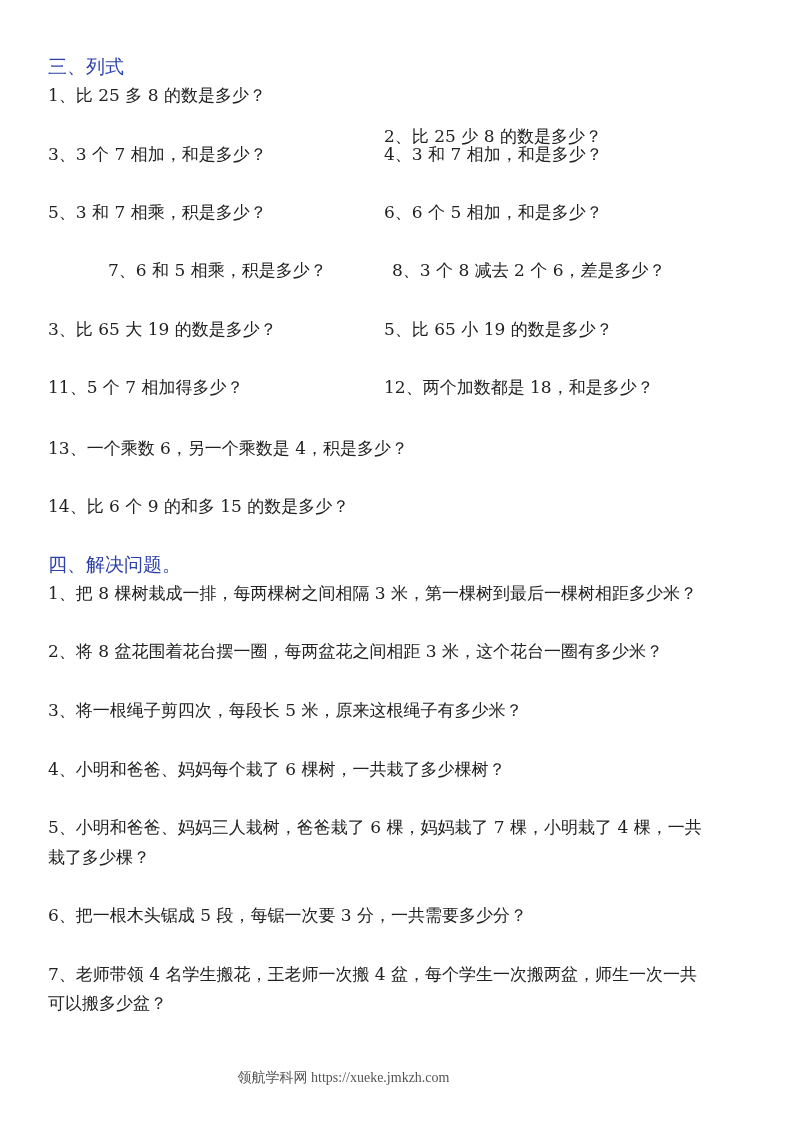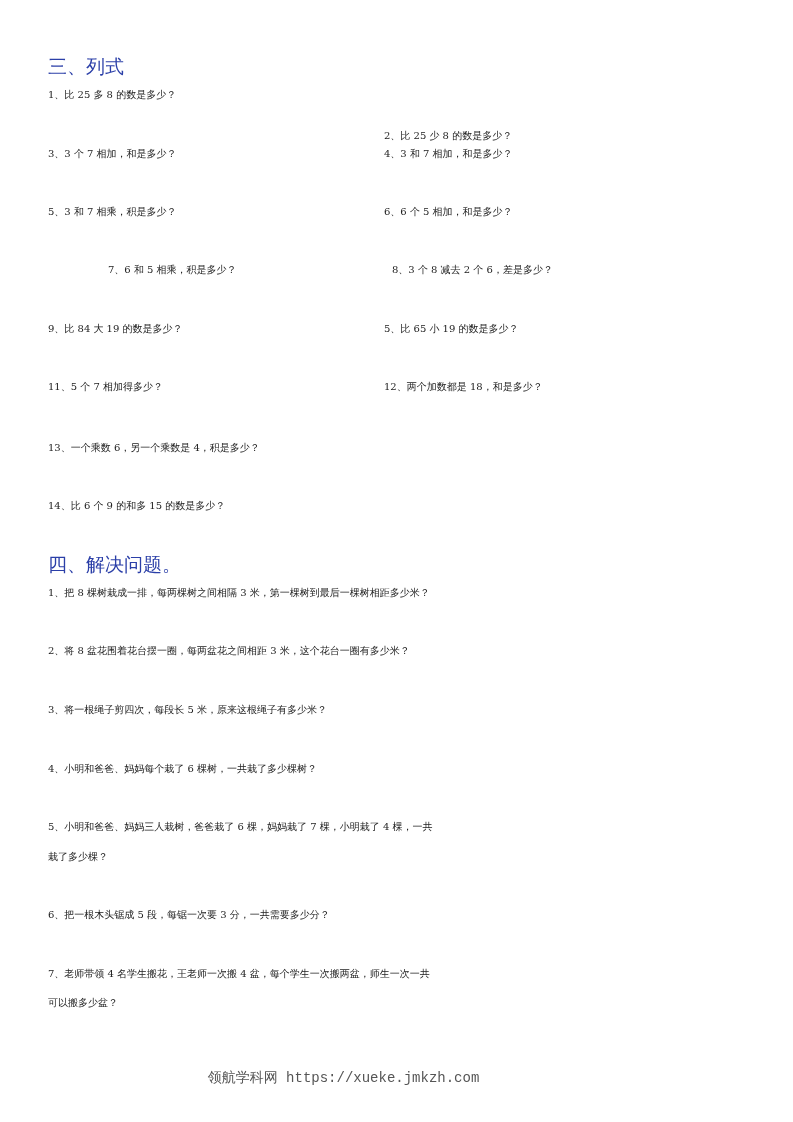--- a/index.html
+++ b/index.html
@@ -1,43 +1,43 @@
 <!DOCTYPE html>
 <html><head>
   <meta charset="utf-8">
   <style>
     html, body { margin: 0; padding: 0; background: #ffffff; }
     body { width: 793px; height: 1122px; position: relative; overflow: hidden;
            font-family: "DejaVu Serif", "Liberation Serif", serif; color: #222; }
     .page { position: absolute; left: 0; top: 0; width: 793px; height: 1122px; }
-    .line { position: absolute; font-size: 10px; line-height: 24px; white-space: nowrap; }
+    .line { position: absolute; font-size: 17px; line-height: 24px; white-space: nowrap; }
     .heading { color: #2b3fa8; font-family: "DejaVu Sans", "Liberation Sans", sans-serif; font-size: 19px; }
     .footer { position: absolute; top: 1069px; left: 0; width: 687px; text-align: center;
-              font-family: Liberation Mono, monospace; font-size: 14px; color: #555; }
+              font-family: Liberation Serif, serif; font-size: 14px; color: #555; }
   </style>
 </head>
 <body>
 
 <div class="page">
 
   <div class="line heading" style="left:48px; top:54px;">三、列式</div>
 
   <div class="line" style="left:48px; top:83px;">1、比 25 多 8 的数是多少？</div>
   <div class="line" style="left:384px; top:83px;margin-top:41px;">2、比 25 少 8 的数是多少？</div>
 
   <div class="line" style="left:48px; top:142px;">3、3 个 7 相加，和是多少？</div>
   <div class="line" style="left:384px; top:142px;">4、3 和 7 相加，和是多少？</div>
 
   <div class="line" style="left:48px; top:200px;">5、3 和 7 相乘，积是多少？</div>
   <div class="line" style="left:384px; top:200px;">6、6 个 5 相加，和是多少？</div>
 
   <div class="line" style="left:60px; top:258px;margin-left:48px;">7、6 和 5 相乘，积是多少？</div>
   <div class="line" style="left:392px; top:258px;">8、3 个 8 减去 2 个 6，差是多少？</div>
 
-  <div class="line" style="left:48px; top:317px;">9、比 84 大 19 的数是多少？</div>
+  <div class="line" style="left:48px; top:317px;">3、比 65 大 19 的数是多少？</div>
   <div class="line" style="left:384px; top:317px;">5、比 65 小 19 的数是多少？</div>
 
   <div class="line" style="left:48px; top:375px;">11、5 个 7 相加得多少？</div>
   <div class="line" style="left:384px; top:375px;">12、两个加数都是 18，和是多少？</div>
 
   <div class="line" style="left:48px; top:436px;">13、一个乘数 6，另一个乘数是 4，积是多少？</div>
 
   <div class="line" style="left:48px; top:494px;">14、比 6 个 9 的和多 15 的数是多少？</div>
 
   <div class="line heading" style="left:48px; top:552px;">四、解决问题。</div>

